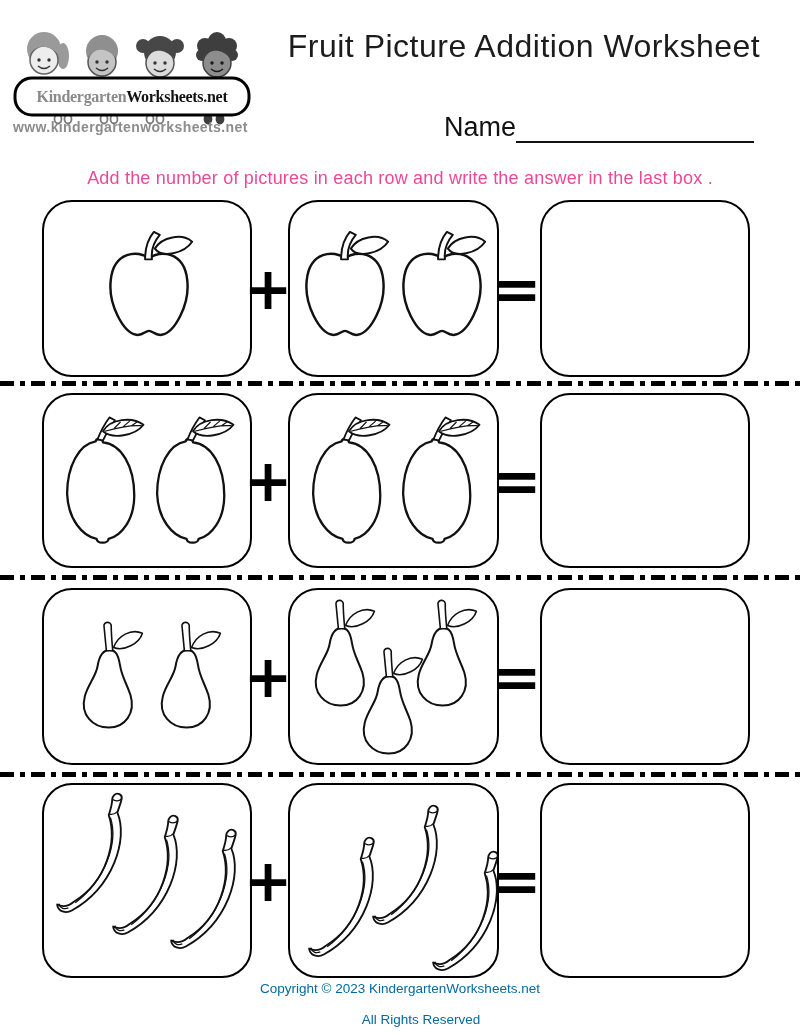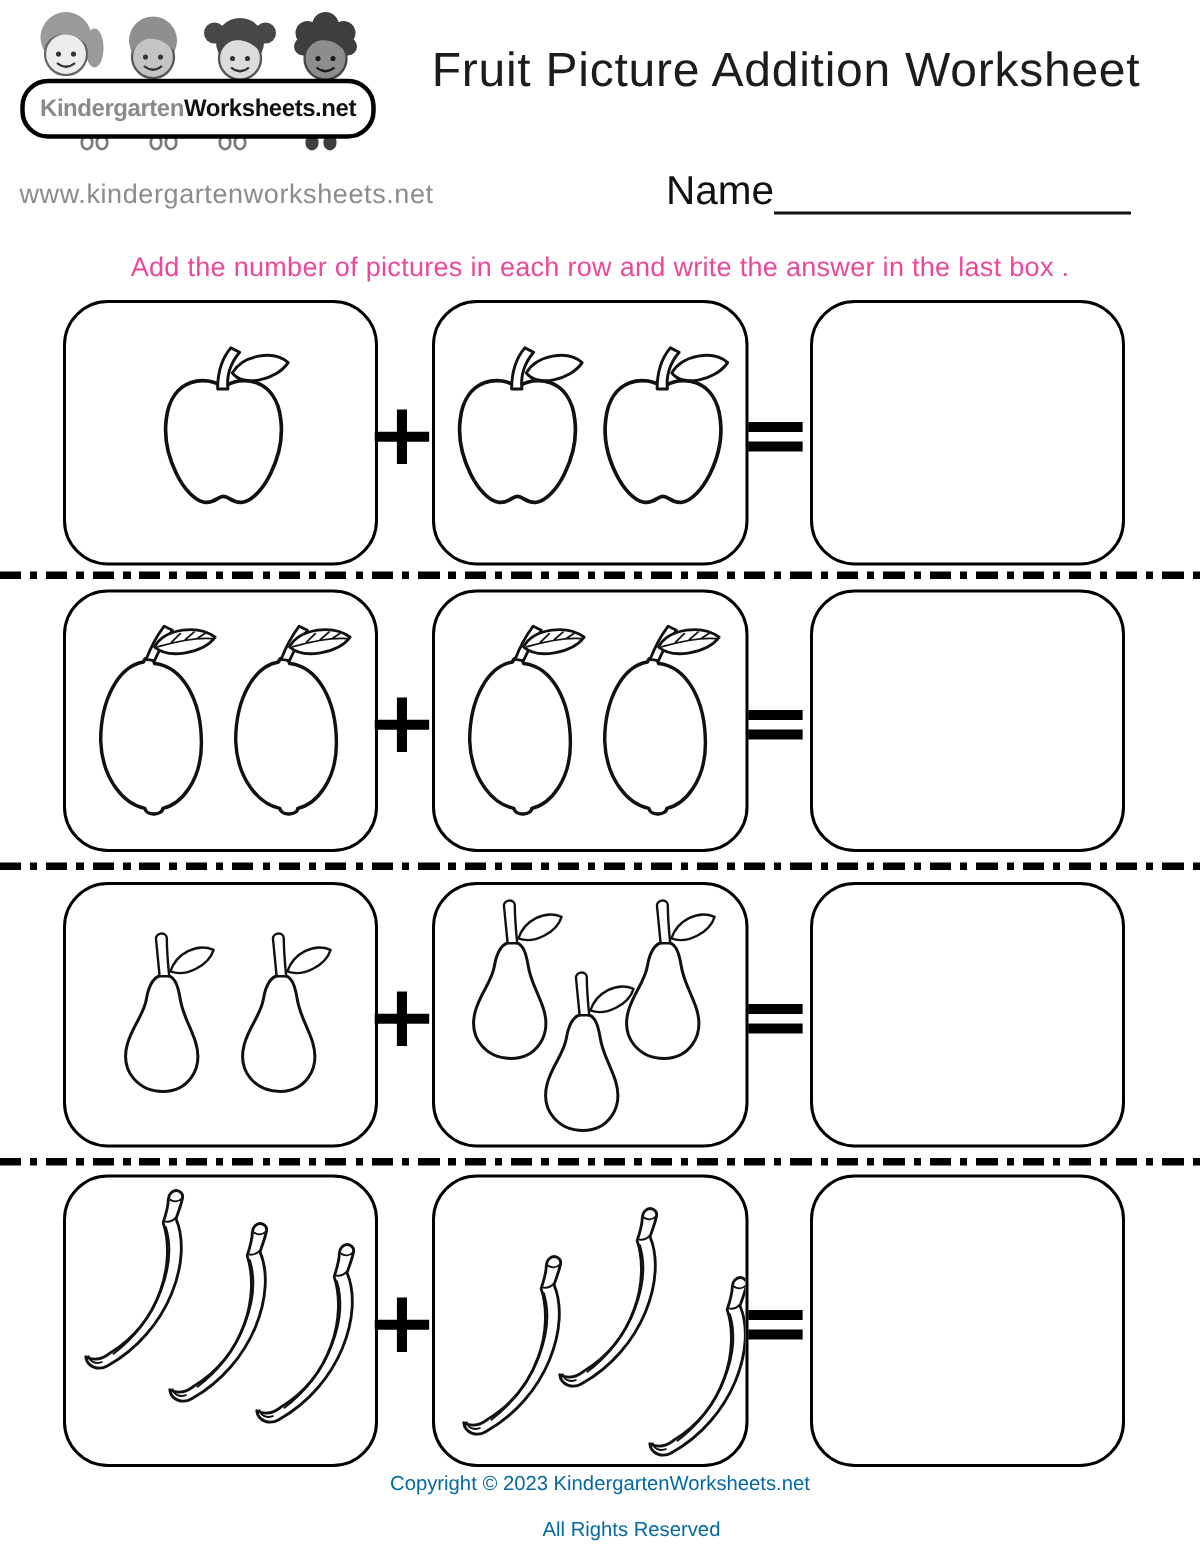--- a/index.html
+++ b/index.html
@@ -1,31 +1,31 @@
 <!DOCTYPE html>
 <html><head>
 <meta charset="utf-8">
 <style>
   html,body{margin:0;padding:0;background:#fff;}
   .page{
     position:relative;width:800px;height:1035px;background:#fff;overflow:hidden;
     font-family:"Liberation Sans",sans-serif;color:#111;
   }
   
-  .logo{position:absolute;left:12px;top:0;width:240px;height:104px;}
+  .logo{position:absolute;left:12px;top:24px;width:240px;height:104px;font-family:Liberation Serif, serif;}
   .logo-svg{position:absolute;left:0;top:0;width:240px;height:104px;}
   .banner-text{
     position:absolute;left:3px;top:55px;width:234px;height:36px;line-height:35px;
     text-align:center;font-weight:bold;font-size:16px;letter-spacing:-0.3px;white-space:nowrap;
   }
   .banner-gray{color:#8a8a8a;}
   .banner-black{color:#111;}
   .site-url{
     position:absolute;left:13px;top:119px;width:260px;
-    font-size:18px;letter-spacing:0.4px;color:#8c8c8c;
+    font-size:14px;letter-spacing:0.4px;color:#8c8c8c;font-weight:bold;
   }
   
   .title{
     position:absolute;left:250px;top:28px;width:548px;height:42px;
     text-align:center;font-size:32px;letter-spacing:0.5px;color:#1c1c1c;white-space:nowrap;
   }
   .name-row{position:absolute;left:444px;top:112px;height:36px;white-space:nowrap;font-size:27px;}
   .name-line{
     display:inline-block;width:238px;height:27px;vertical-align:bottom;
     border-bottom:2.5px solid #111;

